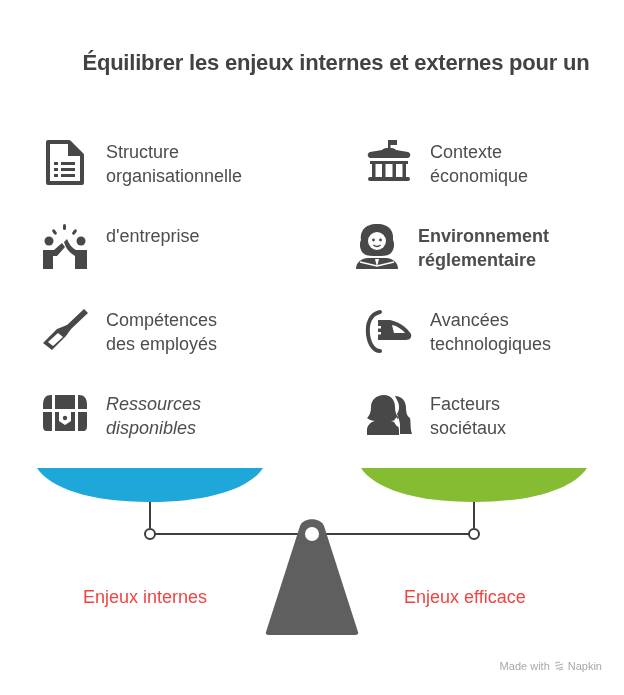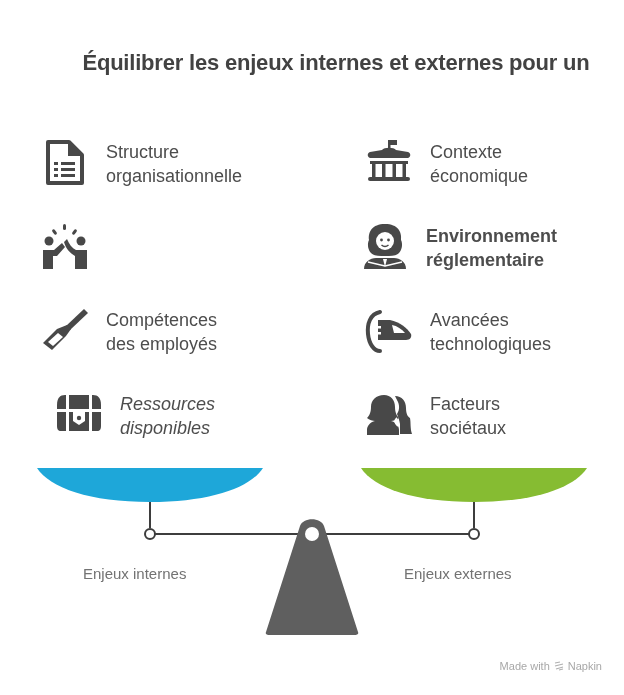--- a/index.html
+++ b/index.html
@@ -5,21 +5,21 @@
   html, body { margin: 0; padding: 0; background: #ffffff; }
   body { width: 624px; height: 695px; position: relative; overflow: hidden;
          font-family: "Liberation Sans", "DejaVu Sans", sans-serif; color: #4a4a4a; }
   .title { position: absolute; left: 0; top: 48px; width: 624px; text-align: center;
            font-size: 22px; font-weight: bold; line-height: 30px; color: #424242; letter-spacing: -0.2px; padding-left: 24px; }
   .item { position: absolute; display: flex; align-items: center; }
   .item .icon { width: 50px; height: 50px; display: block; }
   .item .label { position: absolute; left: 66px; top: 2px; font-size: 18px; line-height: 24px;
                  color: #4d4d4d; white-space: nowrap; }
   .scale { position: absolute; left: 0; top: 0; }
-  .side-label { position: absolute; font-size: 15px; color: #737373; white-space: nowrap; }
+  .side-label { position: absolute; font-size: 18px; color: #ef4444; white-space: nowrap; margin-top: 22px; }
   .footer { position: absolute; right: 22px; top: 660px; font-size: 11px; color: #a8a8a8;
             display: flex; align-items: center; gap: 4px; }
 </style>
 </head>
 <body>
 
 <div class="title">
   <div>Équilibrer les enjeux internes et externes pour un</div>
 </div>
 
@@ -45,36 +45,37 @@
   <svg class="icon" viewBox="0 0 50 50">
     <rect x="23" y="2" width="3" height="6" rx="1.5" fill="#484848"></rect>
     <rect x="13" y="7" width="3" height="6" rx="1.5" transform="rotate(-35 14.5 10)" fill="#484848"></rect>
     <rect x="33" y="7" width="3" height="6" rx="1.5" transform="rotate(35 34.5 10)" fill="#484848"></rect>
     <circle cx="9" cy="19" r="4.5" fill="#484848"></circle>
     <circle cx="41" cy="19" r="4.5" fill="#484848"></circle>
     <path d="M3 28 H14 L22 21 L25 25 L17 34 H13 V47 H3 Z" fill="#484848"></path>
     <path d="M47 28 H36 C32 26 29 22 27 17 L24 20 C26 27 30 31 35 34 V47 H47 Z" fill="#484848"></path>
   </svg>
   <div class="label">
+    <div>d'entreprise</div>
   </div>
 </div>
 
 <div class="item" style="left:40px; top:306px;">
   <svg class="icon" viewBox="0 0 50 50">
     <path d="M44 3 L48 7 L30 24 L26 20 Z" fill="#484848"></path>
     <path d="M27 19 L31 23 L26 30 L12 44 L3 37 L17 23 Z" fill="#484848"></path>
     <path d="M18 27 L23 31 L13 40 L8 36 Z" fill="#ffffff"></path>
   </svg>
   <div class="label">
     <div>Compétences</div>
     <div>des employés</div>
   </div>
 </div>
 
-<div class="item" style="left:54px; top:390px;font-style:italic;">
+<div class="item" style="left:40px; top:390px;font-style:italic;">
   <svg class="icon" viewBox="0 0 50 50">
     <path d="M3 15 C3 8 6 5 11 5 H12 V19 H3 Z" fill="#484848"></path>
     <path d="M15 5 H35 V19 H15 Z" fill="#484848"></path>
     <path d="M38 5 H39 C44 5 47 8 47 15 V19 H38 Z" fill="#484848"></path>
     <path d="M3 22 H12 V41 H7 C4 41 3 39 3 36 Z" fill="#484848"></path>
     <path d="M15 22 H35 V41 H15 Z" fill="#484848"></path>
     <path d="M38 22 H47 V36 C47 39 46 41 43 41 H38 Z" fill="#484848"></path>
     <path d="M19 21 H31 V31 L25 35 L19 31 Z" fill="#ffffff"></path>
     <circle cx="25" cy="28" r="2.2" fill="#484848"></circle>
   </svg>
@@ -95,21 +96,21 @@
     <rect x="28.5" y="26" width="3.5" height="13" fill="#484848"></rect>
     <rect x="38.5" y="26" width="3.5" height="13" fill="#484848"></rect>
     <rect x="4" y="39" width="42" height="4" rx="2" fill="#484848"></rect>
   </svg>
   <div class="label">
     <div>Contexte</div>
     <div>économique</div>
   </div>
 </div>
 
-<div class="item" style="left:360px; top:222px;font-weight:bold;">
+<div class="item" style="left:352px; top:222px;font-weight:bold;">
   <svg class="icon" viewBox="0 0 50 50">
     <path d="M25 2 C12 2 8 10 9 18 C7 22 8 28 11 31 C14 34 19 34 25 34 C31 34 36 34 39 31 C42 28 43 22 41 18 C42 10 38 2 25 2 Z" fill="#484848"></path>
     <circle cx="25" cy="19" r="9" fill="#ffffff"></circle>
     <circle cx="21.5" cy="18" r="1.4" fill="#484848"></circle>
     <circle cx="28.5" cy="18" r="1.4" fill="#484848"></circle>
     <path d="M21.5 23 Q25 26 28.5 23" stroke="#484848" stroke-width="1.5" fill="none"></path>
     <path d="M4 47 C4 40 10 36 16 36 H34 C40 36 46 40 46 47 Z" fill="#484848"></path>
     <path d="M8 40 L25 44 L42 40" stroke="#ffffff" stroke-width="1.5" fill="none"></path>
     <path d="M23 37 H27 L26 41 L25 45 L24 41 Z" fill="#ffffff"></path>
   </svg>
@@ -151,21 +152,21 @@
   <line x1="150" y1="502" x2="150" y2="528" stroke="#3d3d3d" stroke-width="2"></line>
   <line x1="474" y1="502" x2="474" y2="528" stroke="#3d3d3d" stroke-width="2"></line>
   <line x1="155" y1="534" x2="469" y2="534" stroke="#3d3d3d" stroke-width="2"></line>
   <circle cx="150" cy="534" r="5" fill="#ffffff" stroke="#3d3d3d" stroke-width="2"></circle>
   <circle cx="474" cy="534" r="5" fill="#ffffff" stroke="#3d3d3d" stroke-width="2"></circle>
   <path d="M300 526 C303 517 321 517 324 526 L358 632 C359 634 357 635 355 635 H269 C267 635 265 634 266 632 Z" fill="#5f5f5f"></path>
   <circle cx="312" cy="534" r="7" fill="#ffffff"></circle>
 </svg>
 
 <div class="side-label" style="left:83px; top:565px;">Enjeux internes</div>
-<div class="side-label" style="left:404px; top:565px;">Enjeux externes</div>
+<div class="side-label" style="left:404px; top:565px;">Enjeux efficace</div>
 
 <div class="footer">
   <span>Made with</span>
   <svg width="10" height="10" viewBox="0 0 10 10">
     <path d="M1 2 L6 1 M1 5 L9 3 M2 8 L9 6 M5 9 L9 8" stroke="#b0b0b0" stroke-width="1.1" fill="none"></path>
   </svg>
   <span>Napkin</span>
 </div>
 
 </body></html>

